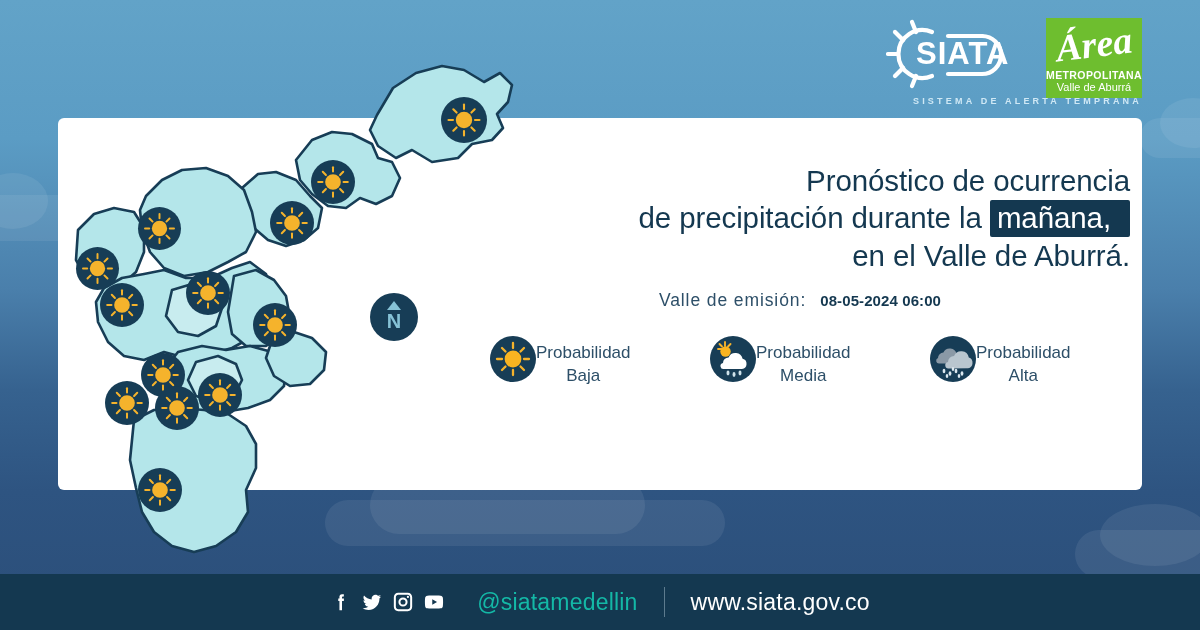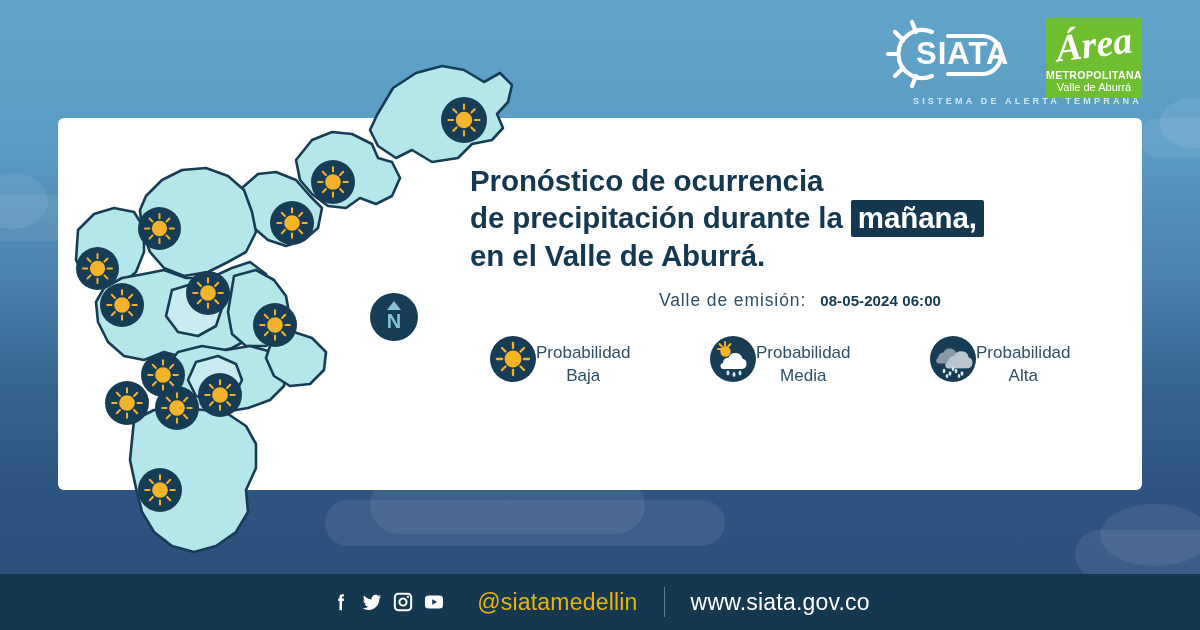--- a/index.html
+++ b/index.html
@@ -64,42 +64,42 @@
     border-bottom:9px solid #86c2d6;
   }
   #compass .nletter{
     position:absolute;left:0;right:0;top:18px;text-align:center;color:#86c2d6;
     font-size:20px;font-weight:bold;line-height:1;
   }
 
   
   #textcol{position:absolute;left:470px;top:162px;width:660px;}
   #title{
-    color:#143850;font-size:29.5px;font-weight:bold;line-height:1.27;text-align:left;
+    color:#143850;font-size:29.5px;font-weight:normal;line-height:1.27;text-align:right;
     letter-spacing:-.1px;
   }
-  #title .hl{background:#143850;color:#ffffff;padding:1px 7px 3px 7px;border-radius:2px;}
+  #title .hl{background:#143850;color:#ffffff;padding:1px 19px 3px 7px;border-radius:2px;}
   #dateline{margin-top:16px;text-align:center;white-space:nowrap;}
   #date-label{color:#2d4f68;font-size:17.5px;letter-spacing:.9px;}
   #date-value{color:#143850;font-size:15px;font-weight:bold;letter-spacing:.1px;margin-left:14px;}
 
   
   #legend{position:absolute;left:470px;top:330px;width:660px;display:flex;justify-content:space-around;}
   .legend-item{width:180px;display:flex;flex-direction:row;align-items:center;}
   .legend-ico{width:46px;height:46px;border-radius:50%;background:#173d56;position:relative;}
   .legend-label{margin-top:12px;color:#2d4f68;font-size:17px;line-height:1.35;text-align:center;}
 
   
   #footer{
     position:absolute;left:0;bottom:0;width:1200px;height:56px;background:#143850;
     display:flex;align-items:center;justify-content:center;gap:0;
   }
   #socials{display:flex;align-items:center;gap:9px;}
   .soc{width:22px;height:22px;fill:#ffffff;}
-  #handle{color:#eab308;font-size:23px;margin-left:32px;letter-spacing:.2px;}
+  #handle{color:#14b8a6;font-size:23px;margin-left:32px;letter-spacing:.2px;}
   #divider{width:1px;height:30px;background:#5d7b8e;margin:0 26px;}
   #site{color:#ffffff;font-size:23px;letter-spacing:.2px;}
 </style>
 </head>
 <body>
 
 <div id="stage">
 
   <div class="bgcloud" style="left:-40px;top:195px;width:150px;height:46px;">
     <div class="puff" style="left:18px;top:-22px;width:70px;height:56px;"></div>

